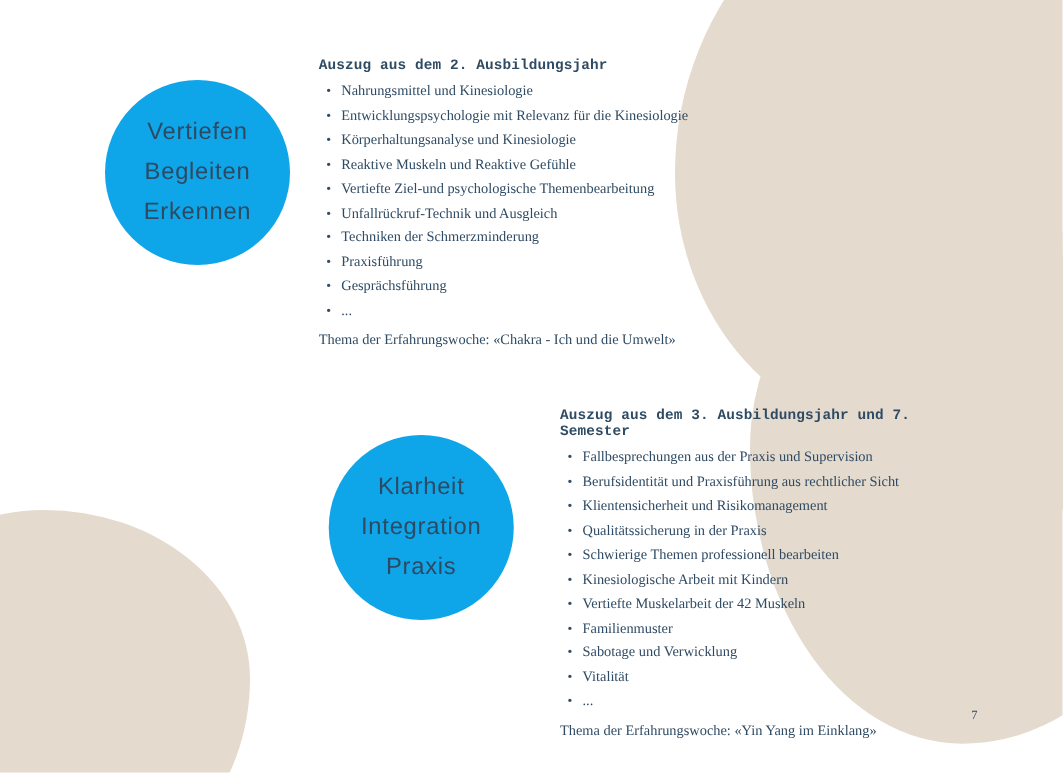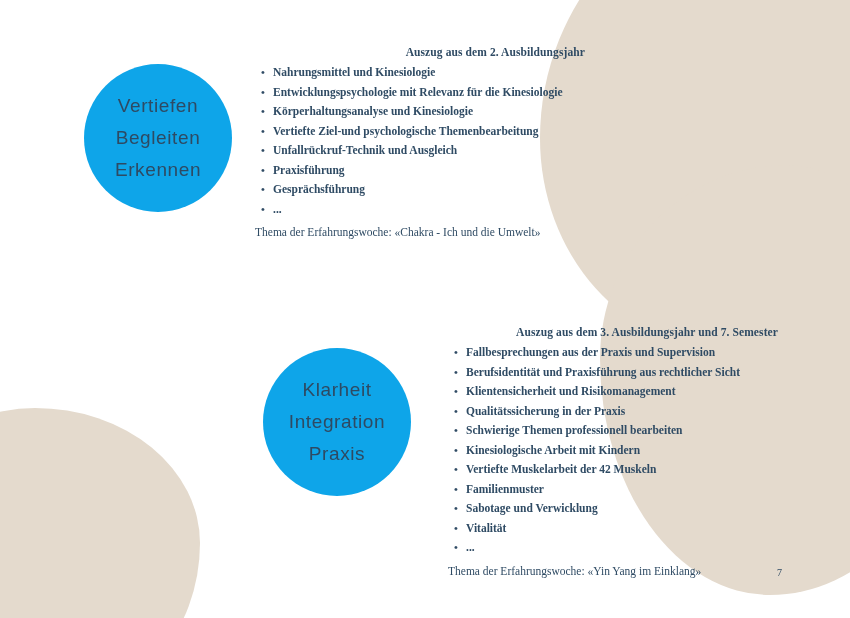--- a/index.html
+++ b/index.html
@@ -83,41 +83,39 @@
 
   
   .block {
     position: absolute;
     color: #2f4b64;
   }
   .block-1 { left: 255px; top: 46px; width: 330px; }
   .block-2 { left: 448px; top: 326px; width: 330px; }
 
   .block-heading {
-    font-family: Liberation Serif, serif;
+    font-family: Liberation Mono, monospace;
     font-weight: bold;
     font-size: 11.5px;
     letter-spacing: 0.1px;
     margin-bottom: 5px;
     color: #2f4b64;
-    text-align: right;
   }
   ul.bullets {
     list-style: none;
     margin: 0;
     padding: 0;
   }
   ul.bullets li {
     position: relative;
     font-size: 11.5px;
     line-height: 19.5px;
     padding-left: 18px;
     color: #2f4b64;
     white-space: nowrap;
-    font-weight: bold;
   }
   ul.bullets li::before {
     content: "•";
     position: absolute;
     left: 6px;
     top: 0;
     font-size: 11px;
     line-height: 19.5px;
   }
   .block-footer {
@@ -157,22 +155,24 @@
     <span>Integration</span>
     <span>Praxis</span>
   </div>
 
   <div class="block block-1">
     <div class="block-heading">Auszug aus dem 2. Ausbildungsjahr</div>
     <ul class="bullets">
       <li>Nahrungsmittel und Kinesiologie</li>
       <li>Entwicklungspsychologie mit Relevanz für die Kinesiologie</li>
       <li>Körperhaltungsanalyse und Kinesiologie</li>
+      <li>Reaktive Muskeln und Reaktive Gefühle</li>
       <li>Vertiefte Ziel-und psychologische Themenbearbeitung</li>
       <li>Unfallrückruf-Technik und Ausgleich</li>
+      <li>Techniken der Schmerzminderung</li>
       <li>Praxisführung</li>
       <li>Gesprächsführung</li>
       <li>...</li>
     </ul>
     <div class="block-footer">Thema der Erfahrungswoche: «Chakra - Ich und die Umwelt»</div>
   </div>
 
   <div class="block block-2">
     <div class="block-heading">Auszug aus dem 3. Ausbildungsjahr und 7. Semester</div>
     <ul class="bullets">

